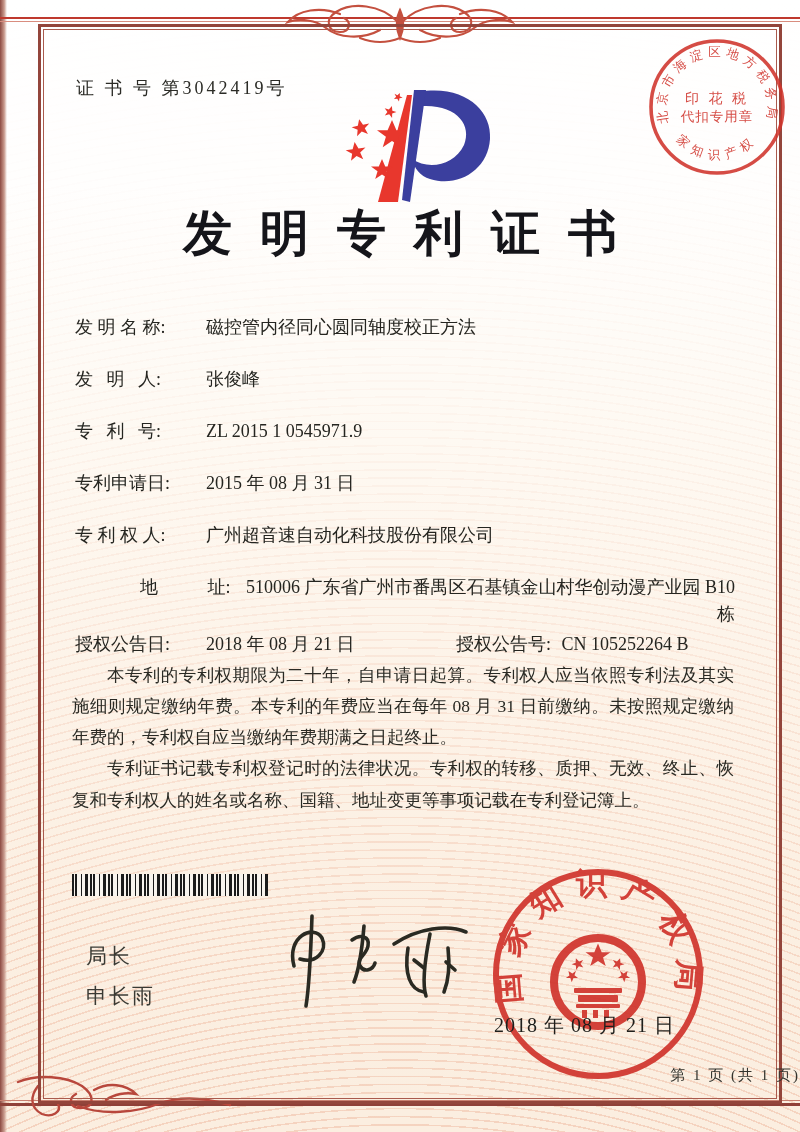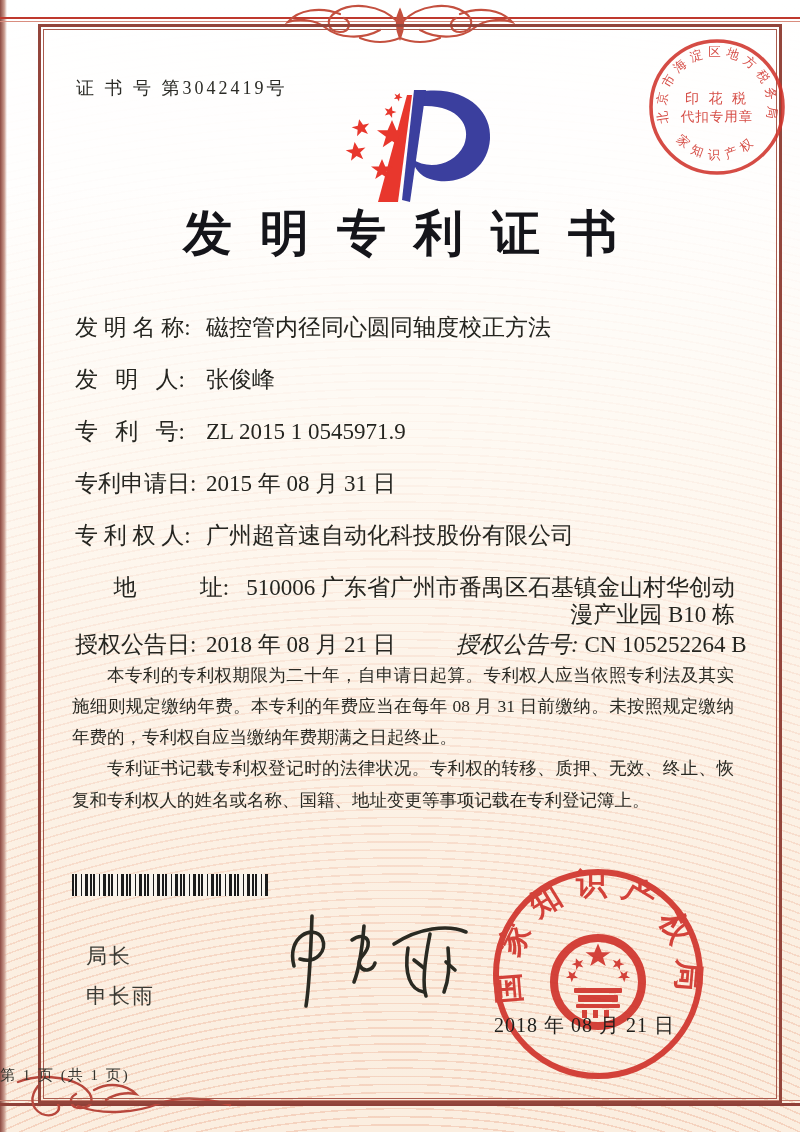--- a/index.html
+++ b/index.html
@@ -29,39 +29,39 @@
   .bottom-line2{position:absolute;left:0;top:1100px;width:800px;height:1px;background:#c97f70;}
   .ornament{position:absolute;pointer-events:none;}
   
   .frame{position:absolute;left:38px;top:24px;right:18px;bottom:28px;border:3px solid var(--frame_brown);}
   .frame::before{content:"";position:absolute;inset:2px;border:1px solid #aa5a4d;}
   .cert-no{position:absolute;left:76px;top:76px;font-size:18px;letter-spacing:3px;color:#2b2b26;}
   .logo{position:absolute;left:306px;top:82px;}
   .tax-seal{position:absolute;left:646px;top:36px;opacity:.88;}
   .doc-title{position:absolute;left:0;top:201px;width:100%;text-align:center;
     font-size:49px;font-weight:bold;letter-spacing:28px;text-indent:28px;color:#15151a;}
-  .fields{position:absolute;left:75px;top:314px;width:660px;font-size:23px;}
+  .fields{position:absolute;left:75px;top:314px;width:660px;font-size:18px;}
   .field-row{position:relative;margin-bottom:25px;line-height:27px;}
   .field-row.addr{margin-bottom:3px;text-align:right;}
   .field-label{display:inline-block;width:131px;white-space:pre;vertical-align:top;}
   .field-value{display:inline-block;width:500px;vertical-align:top;}
   .grant-row{position:relative;line-height:27px;}
   .grant-right{position:absolute;left:381px;top:0;white-space:nowrap;}
-  .grant-right .field-label{width:auto;font-style:italic;}
+  .grant-right .field-label{width:auto;margin-right:6px;}
   .body-text{position:absolute;left:72px;top:660px;width:662px;font-size:17.5px;line-height:1.78;
     text-align:justify;color:#2a2a24;}
   .body-text p{margin:0;text-indent:2em;}
   .barcode{position:absolute;left:72px;top:874px;width:196px;height:22px;
     background:repeating-linear-gradient(90deg,#1b1b1b 0 2px,#f8f4ee 2px 3px,#1b1b1b 3px 5px,#f8f4ee 5px 9px,#1b1b1b 9px 10px,#f8f4ee 10px 13px,#1b1b1b 13px 16px,#f8f4ee 16px 18px);}
   .director{position:absolute;left:86px;top:936px;font-family:"Liberation Sans","DejaVu Sans",sans-serif;
     font-size:21px;color:#3a3a34;line-height:1.9;letter-spacing:2px;}
   .signature{position:absolute;left:252px;top:906px;}
   .office-seal{position:absolute;left:490px;top:866px;opacity:.92;}
   .seal-date{position:absolute;left:494px;top:1012px;font-size:20px;color:#1f1f1c;letter-spacing:1px;z-index:3;}
-  .page-footer{position:absolute;left:0;top:1066px;width:100%;text-align:left;font-size:15px;
+  .page-footer{position:absolute;left:0;top:1066px;width:100%;text-align:right;font-size:15px;
     letter-spacing:2px;color:#33332d;}
   svg text{font-family:"Liberation Serif","DejaVu Serif",serif;}
 </style>
 </head>
 <body>
 
 <div class="page">
   <div class="scan-edge"></div>
 
   <div class="top-line"></div>

